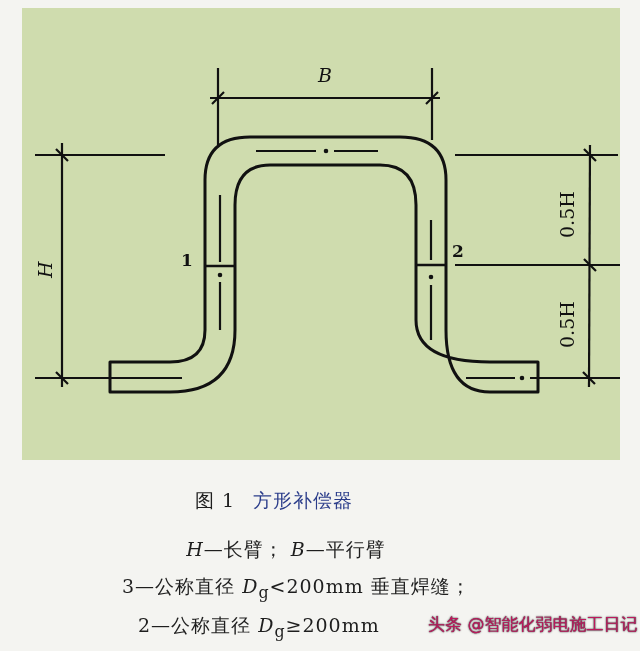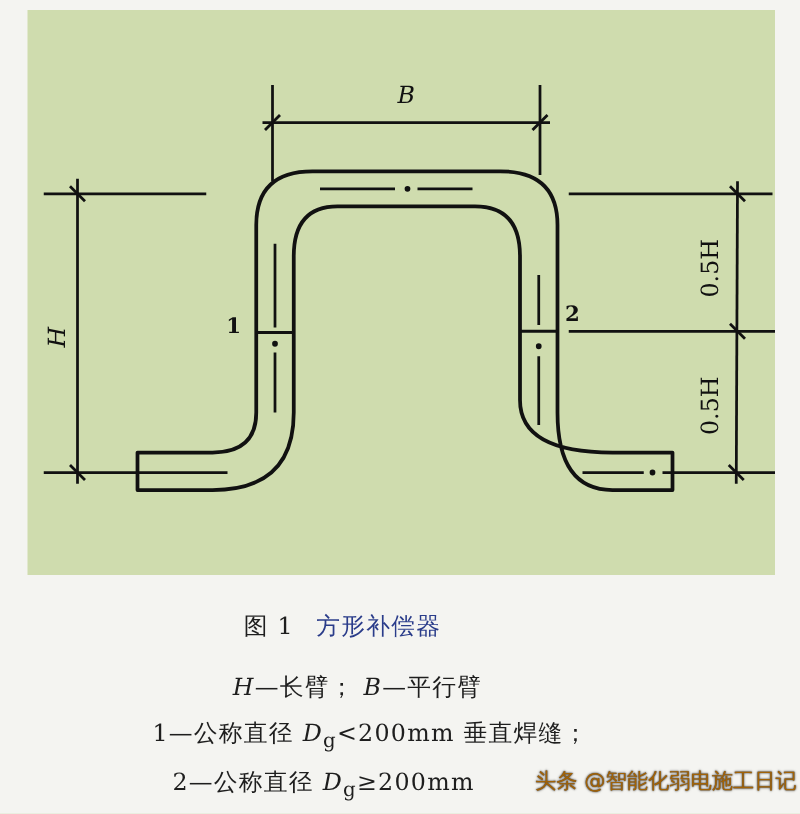--- a/index.html
+++ b/index.html
@@ -19,21 +19,21 @@
   }
   .cap-title { top: 488px; }
   .cap-title .fig-num { color: #1e1e1e; }
   .cap-title .fig-name { color: #2a3c8a; margin-left: 18px; }
   .cap-line1 { top: 537px; padding-left: 12px; }
   .cap-line2 { top: 574px; text-align: left; left: 122px; }
   .cap-line3 { top: 613px; text-align: left; left: 138px; }
   .ital { font-style: italic; }
   .watermark {
     position: absolute; left: 428px; top: 613px; font-size: 17px;
-    color: #a16207; font-family: "DejaVu Sans", "Liberation Sans", sans-serif;
+    color: #be185d; font-family: "DejaVu Sans", "Liberation Sans", sans-serif;
     text-shadow: 0 0 2px #444, 0 0 1px #333;
     letter-spacing: 0px;
   }
   .dim-label { font-family: "DejaVu Serif", "Liberation Serif", serif; font-size: 19px; fill: #111; }
   .num-label { font-family: "DejaVu Serif", "Liberation Serif", serif; font-size: 17px; font-weight: bold; fill: #111; }
 </style>
 </head>
 <body>
 
 <div class="panel"></div>
@@ -118,20 +118,20 @@
 <div class="caption cap-title">
   <span class="fig-num">图 1</span><span class="fig-name">方形补偿器</span>
 </div>
 
 <div class="caption cap-line1">
   <span class="ital">H</span><span>—长臂；</span>
   <span class="ital">B</span><span>—平行臂</span>
 </div>
 
 <div class="caption cap-line2">
-  <span>1—公称直径 </span><span class="ital">D</span><sub>g</sub><span>&lt;200mm 垂直焊缝；</span>
+  <span>3—公称直径 </span><span class="ital">D</span><sub>g</sub><span>&lt;200mm 垂直焊缝；</span>
 </div>
 
 <div class="caption cap-line3">
   <span>2—公称直径 </span><span class="ital">D</span><sub>g</sub><span>≥200mm</span>
 </div>
 
 <div class="watermark">头条 @智能化弱电施工日记</div>
 
 </body></html>

